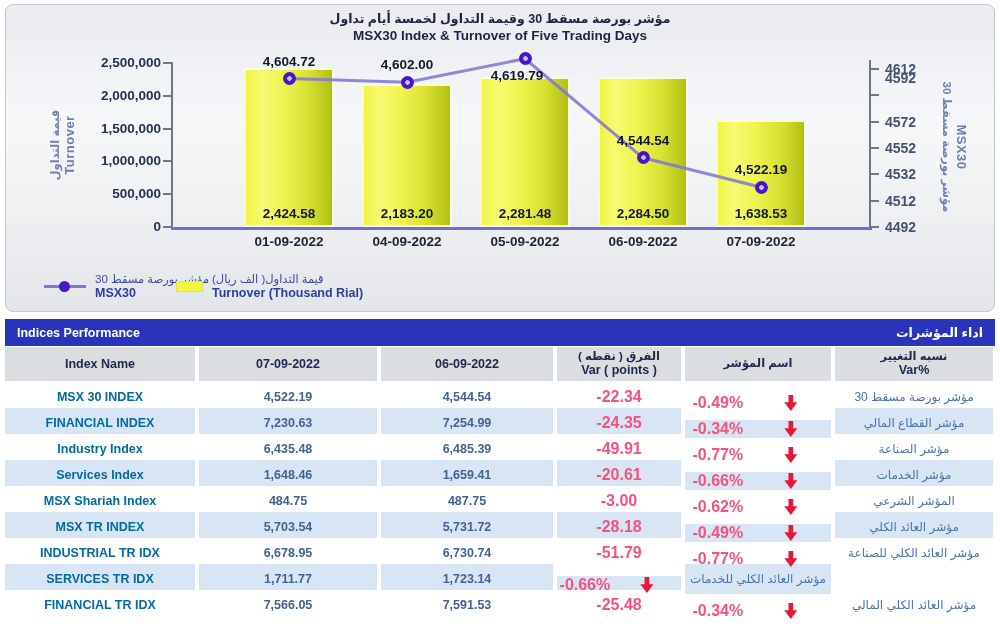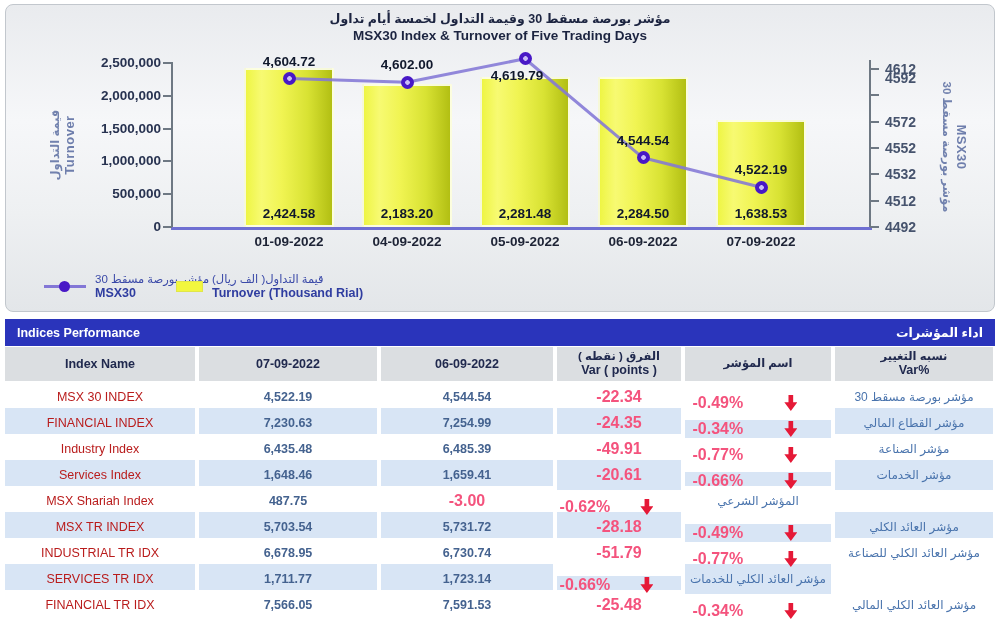--- a/index.html
+++ b/index.html
@@ -61,21 +61,21 @@
     grid-template-columns: 190px 178px 172px 124px 146px 158px; column-gap: 4px; }
   .tbl-header { height: 34px; }
   .tbl-header .cell { background: #dbdee1; color: #20294e; font-weight: bold; font-size: 13px;
     display: flex; flex-direction: column; align-items: center; justify-content: center; line-height: 1.15; }
   .tbl-header .cell .ar { font-size: 11.5px; direction: rtl; }
   .tbl-header .cell .en { font-size: 12.5px; }
   .t-row { height: 25px; }
   .t-row .cell { display: flex; align-items: center; justify-content: center; font-size: 12.5px; }
   .t-row.even .cell { background: #d8e5f5; }
   .t-row.odd  .cell { background: #ffffff; }
-  .cell.name   { color: #b91c1c; font-weight: normal; }
+  .cell.name   { color: #0369a1; font-weight: bold; }
   .cell.val    { color: #44628f; font-weight: bold; }
   .cell.varpts, .pct-txt { color: #f4537d; font-weight: bold; font-size: 16px; }
   .cell.pctcell { padding: 0; margin-top: 12px; }
   .pct-txt { width: 45%; text-align: center; }
   .arrow-slot { width: 55%; display: flex; justify-content: center; align-items: center; }
   .arrow-down { width: 13px; height: 16px; background: #e51937;
     clip-path: polygon(32% 0, 68% 0, 68% 45%, 100% 45%, 50% 100%, 0 45%, 32% 45%); }
   .cell.arname { color: #4a74ad; font-size: 12px; direction: rtl; }
 </style>
 </head>
@@ -266,20 +266,21 @@
       <div class="cell pctcell">
         <div class="pct-txt">-0.66%</div>
         <div class="arrow-slot">
           <div class="arrow-down"></div>
         </div>
       </div>
       <div class="cell arname">مؤشر الخدمات</div>
     </div>
     <div class="grid-row t-row odd">
       <div class="cell name">MSX Shariah Index</div>
+      <div class="cell val">484.75</div>
       <div class="cell val">487.75</div>
       <div class="cell varpts">-3.00</div>
       <div class="cell pctcell">
         <div class="pct-txt">-0.62%</div>
         <div class="arrow-slot">
           <div class="arrow-down"></div>
         </div>
       </div>
       <div class="cell arname">المؤشر الشرعي</div>
     </div>

